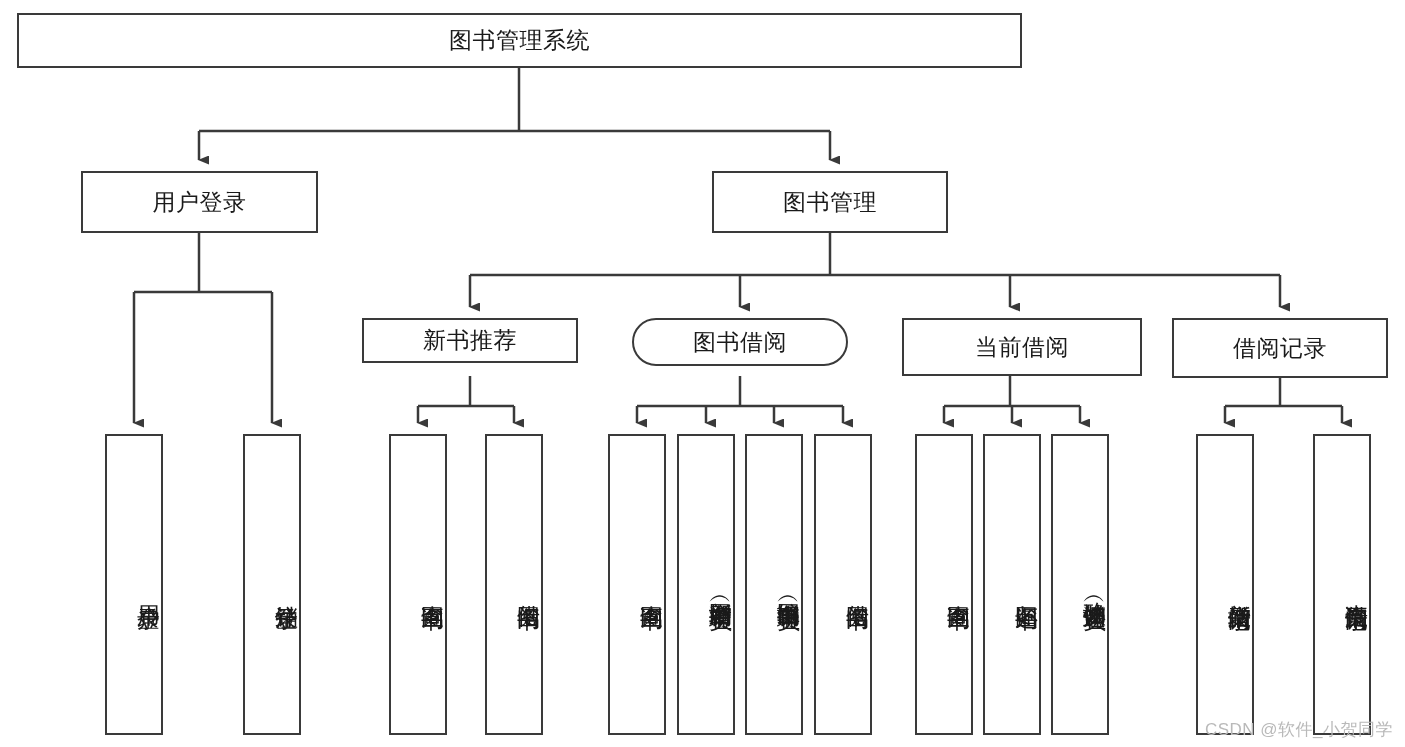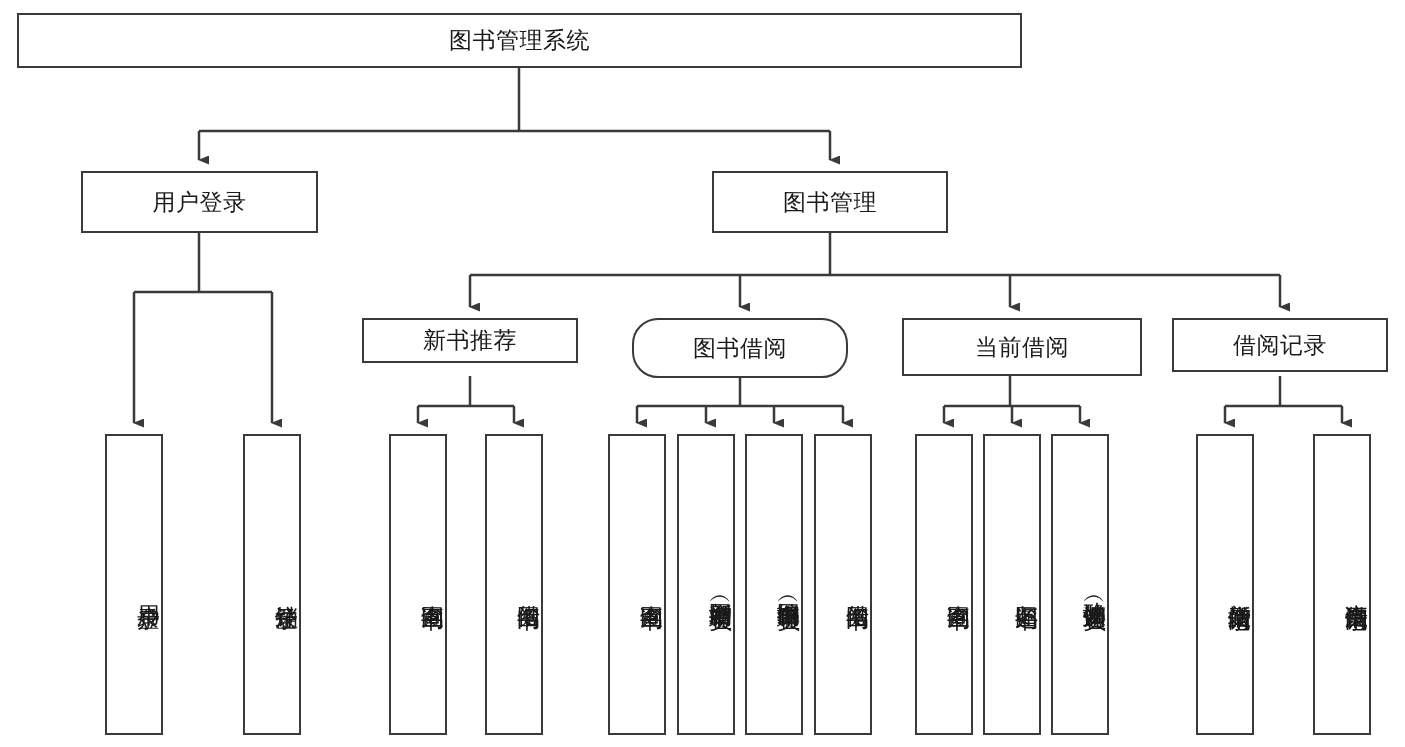--- a/index.html
+++ b/index.html
@@ -127,27 +127,27 @@
         <span>用户登录</span>
       </div>
       <div class="node horiz" style="left: 712px; top: 171px; width: 236px; height: 62px;">
         <span>图书管理</span>
       </div>
     </div>
   <div id="level3-container">
       <div class="node horiz" style="left: 362px; top: 318px; width: 216px; height: 45px;">
         <span>新书推荐</span>
       </div>
-      <div class="node horiz" style="left: 632px; top: 318px; width: 216px; height: 60px; border-radius: 26px;">
+      <div class="node horiz" style="left: 632px; top: 318px; width: 216px; height: 48px; border-radius: 26px;">
         <span>图书借阅</span>
       </div>
       <div class="node horiz" style="left: 902px; top: 318px; width: 240px; height: 58px;">
         <span>当前借阅</span>
       </div>
-      <div class="node horiz" style="left: 1172px; top: 318px; width: 216px; height: 54px;">
+      <div class="node horiz" style="left: 1172px; top: 318px; width: 216px; height: 60px;">
         <span>借阅记录</span>
       </div>
     </div>
   <div id="leaves-container">
       <div class="node vert" style="left: 105px; top: 434px; width: 58px; height: 301px;">
         <span class="vtext">用户登录</span>
       </div>
       <div class="node vert" style="left: 243px; top: 434px; width: 58px; height: 301px;">
         <span class="vtext">注销登录</span>
       </div>
@@ -179,13 +179,14 @@
         <span class="vtext">确认归还（管理员）</span>
       </div>
       <div class="node vert" style="left: 1196px; top: 434px; width: 58px; height: 301px;">
         <span class="vtext">新增借阅记录</span>
       </div>
       <div class="node vert" style="left: 1313px; top: 434px; width: 58px; height: 301px;">
         <span class="vtext">查询借阅记录</span>
       </div>
     </div>
 
+  <div class="watermark">CSDN @软件_小贺同学</div>
 </div>
 
 </body></html>

